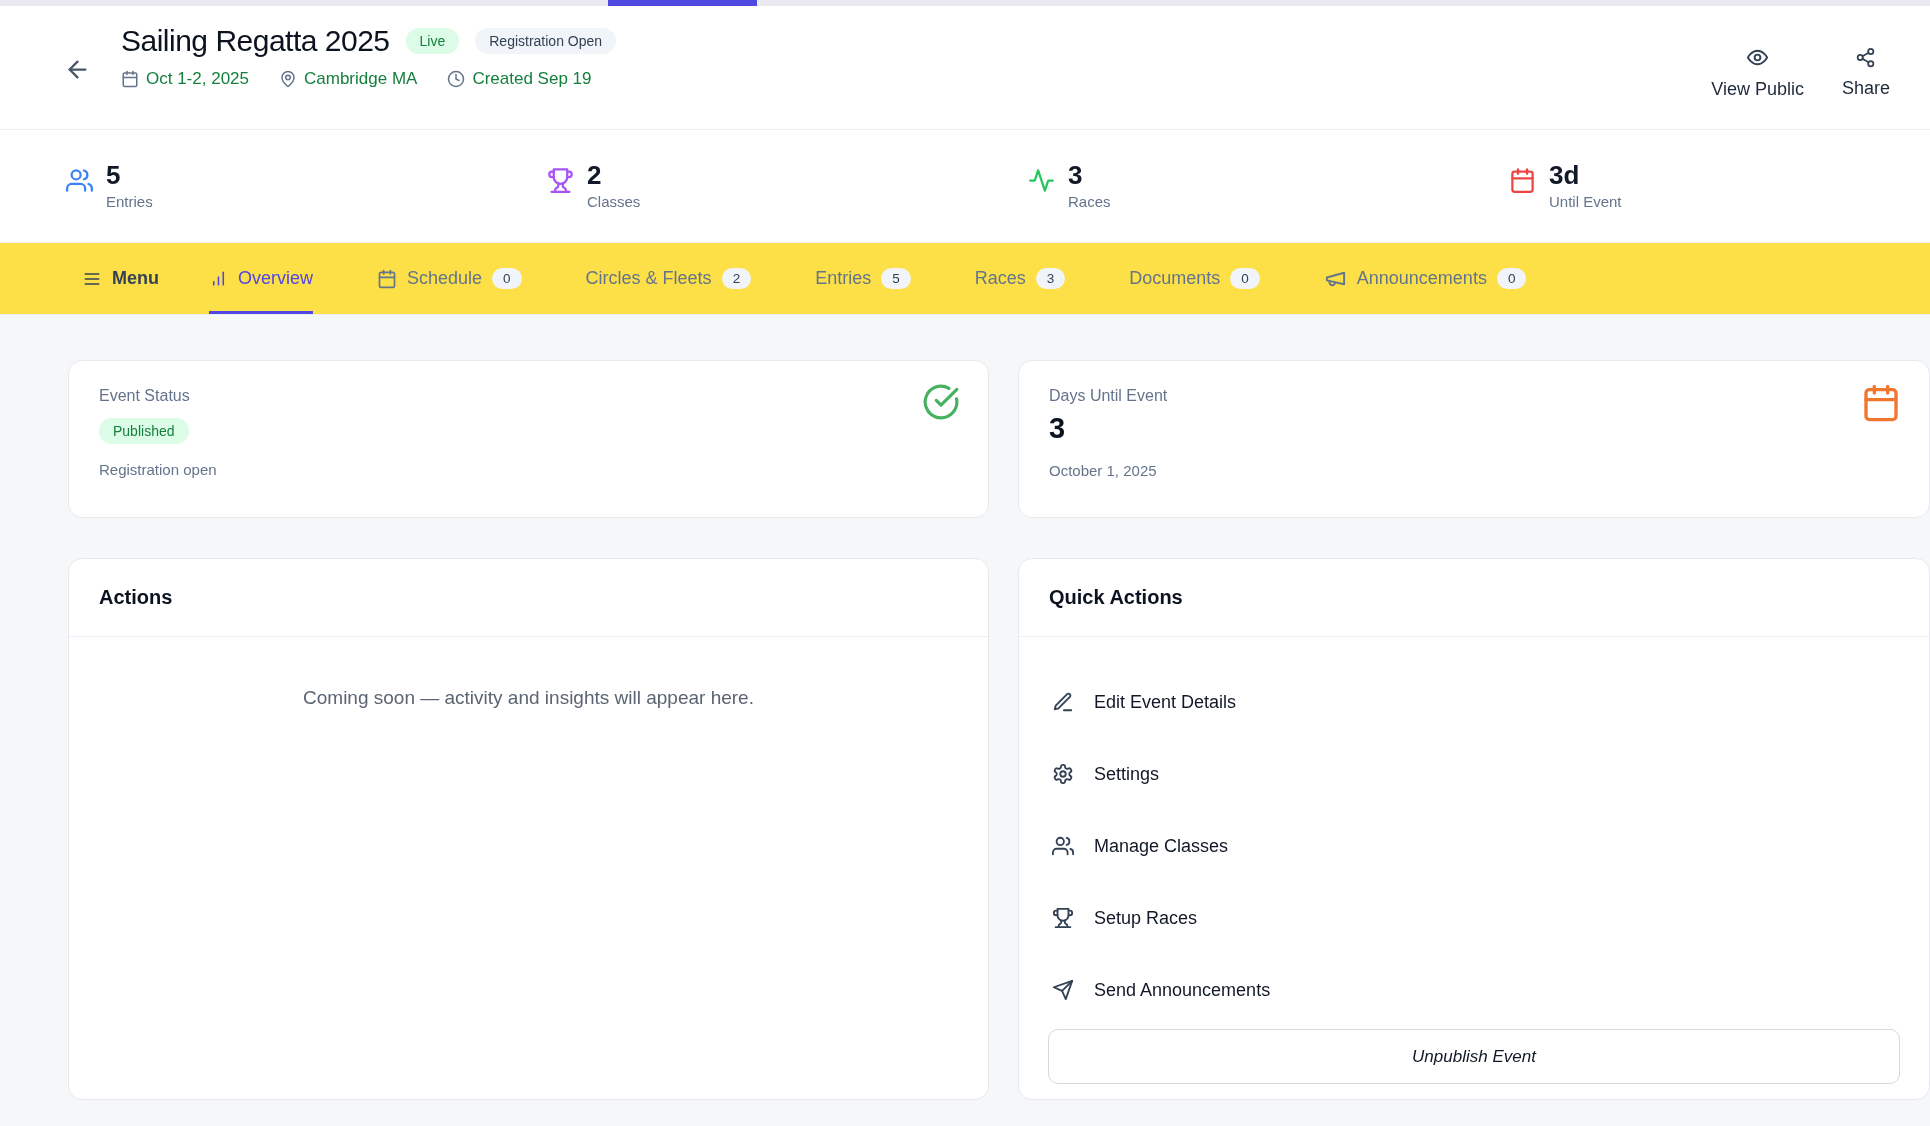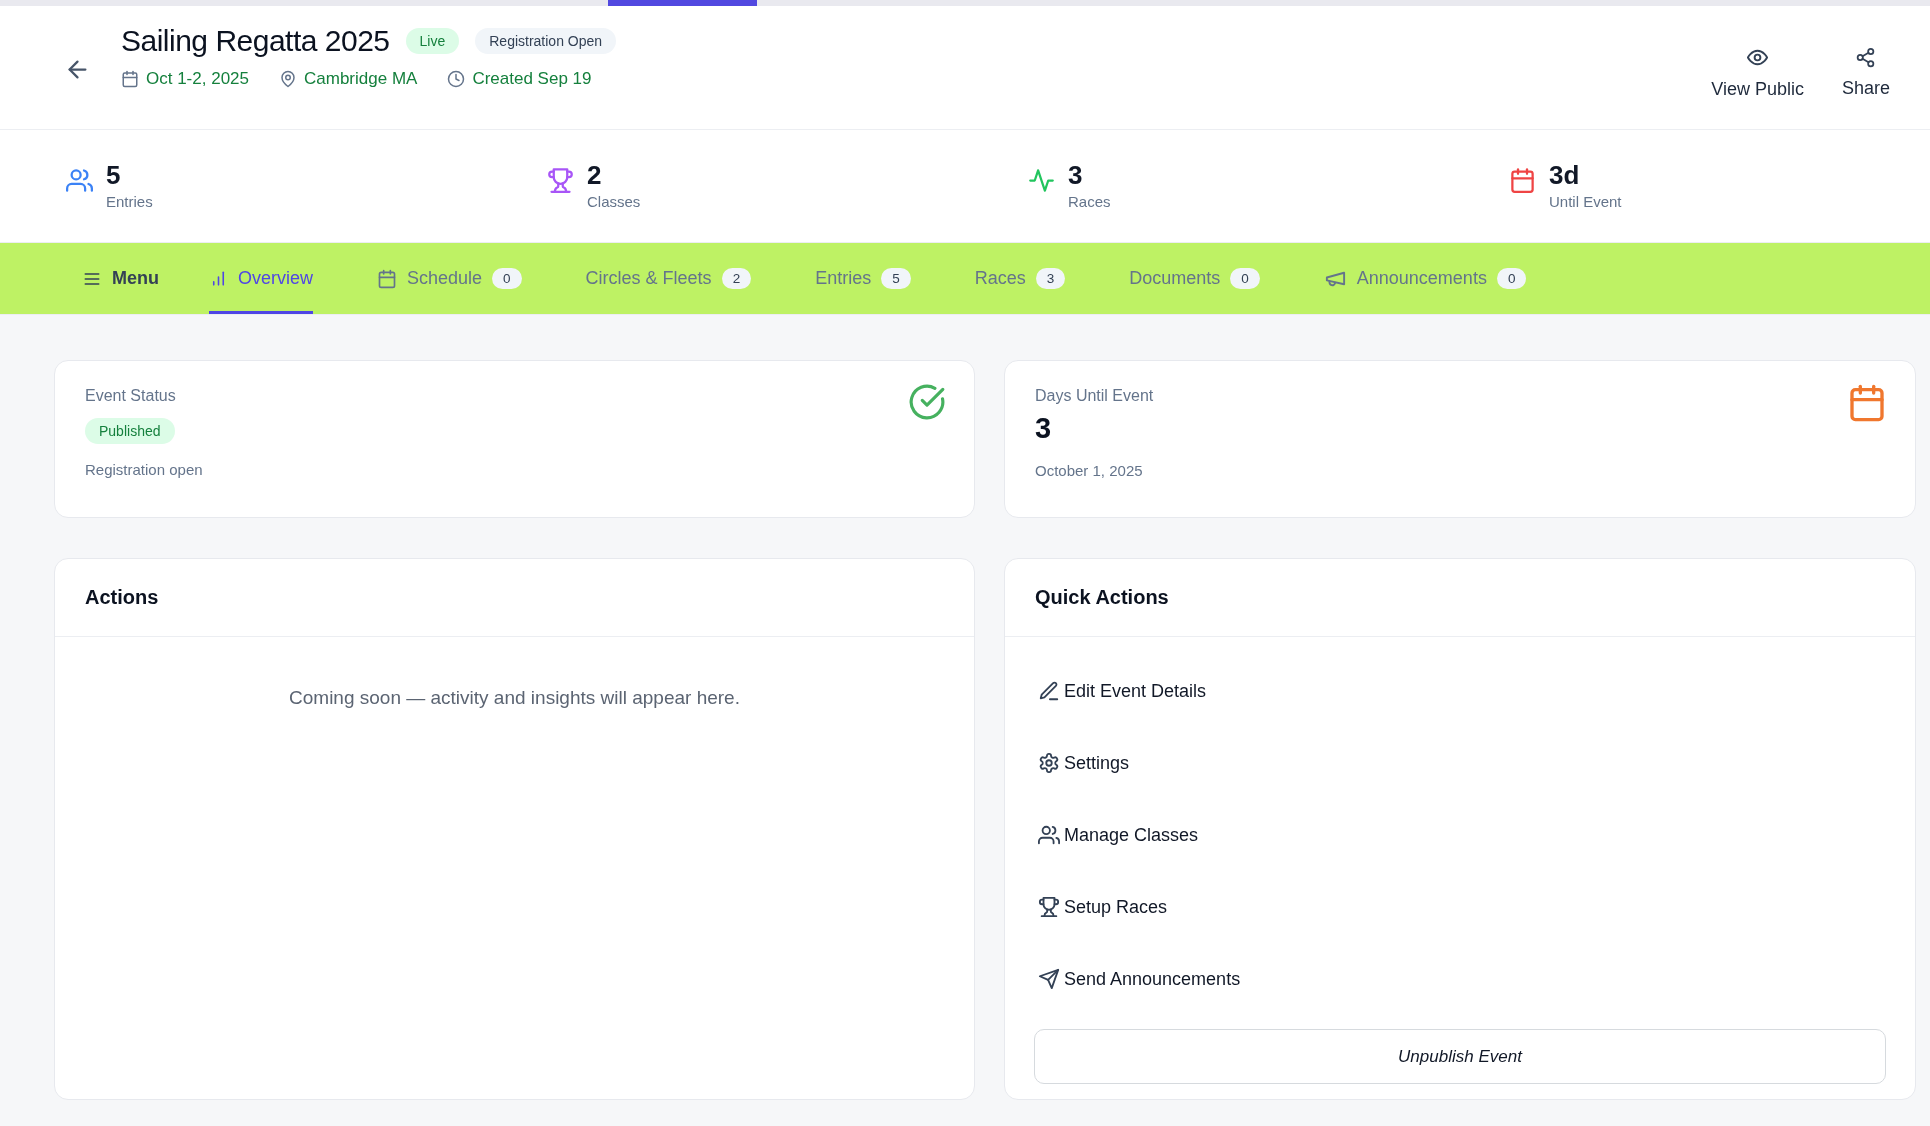--- a/index.html
+++ b/index.html
@@ -52,39 +52,39 @@
   .stat-icon { margin-top:5px; }
   .stat-value { font-size:26px; font-weight:700; color:#111827; line-height:1.05; }
   .stat-label { font-size:15px; color:#64748b; margin-top:4px; }
   .c-blue   { color:#3b82f6; }
   .c-purple { color:#a855f7; }
   .c-green  { color:#22c55e; }
   .c-red    { color:#ef4444; }
 
   
   .tab-bar {
-    height:72px; background:#bef264; border-bottom:1px solid #eceef2;
+    height:72px; background:#fde047; border-bottom:1px solid #eceef2;
     display:flex; align-items:stretch; gap:64px; padding:0 20px 0 82px; overflow:hidden;
   }
   .tab {
     display:flex; align-items:center; gap:10px; background:none; border:none; cursor:pointer;
     font-family:inherit; font-size:18px; color:#64748b; white-space:nowrap;
     border-bottom:3px solid transparent; padding-top:3px;
   }
   .tab-menu { color:#334155; font-weight:600; margin-right:-14px; }
   .tab.active { color:#4f46e5; font-weight:500; border-bottom-color:#4f46e5; }
   .tab-count {
     background:#f1f5f9; color:#334155; border-radius:999px;
     font-size:13.5px; padding:4px 11px; line-height:1;
   }
 
   
   .content { height:811px; background:#f6f7f9; padding-top:45px; }
   .cards-row {
-    display:grid; grid-template-columns:921px 912px; gap:29px; margin-left:54px;
+    display:grid; grid-template-columns:921px 912px; gap:29px; margin-left:68px;
   }
   .row-2 { margin-top:40px; }
   .card {
     background:#fff; border:1px solid #e7e9ee; border-radius:14px; position:relative;
   }
   .row-1 .card { height:158px; padding:26px 30px; }
   .row-2 .card { height:542px; }
 
   .card-label { font-size:16px; color:#64748b; }
   .status-badge-row { margin-top:13px; }
@@ -96,21 +96,21 @@
 
   .card-header {
     padding:27px 30px; border-bottom:1px solid #eceef2;
   }
   .card-title { font-size:20px; font-weight:700; color:#0b1220; }
   .activity-body { padding-top:50px; text-align:center; }
   .activity-empty { font-size:19px; color:#5b6472; }
 
   .qa-body { padding:32px 29px 26px; }
   .qa-row {
-    display:flex; align-items:center; gap:4px; width:100%;
+    display:flex; align-items:flex-end; gap:20px; width:100%;
     background:none; border:none; cursor:pointer; font-family:inherit;
     height:44px; margin-bottom:28px; padding:0 4px; text-align:left;
   }
   .qa-row svg { color:#334155; flex:none; }
   .qa-label { font-size:18px; font-weight:500; color:#111827; }
   .qa-button {
     display:block; width:100%; height:55px; margin-top:18px;
     background:#fff; border:1px solid #d6dade; border-radius:10px; cursor:pointer;
     font-family:inherit; font-size:17px; font-weight:500; color:#111827;font-style:italic;
   }

